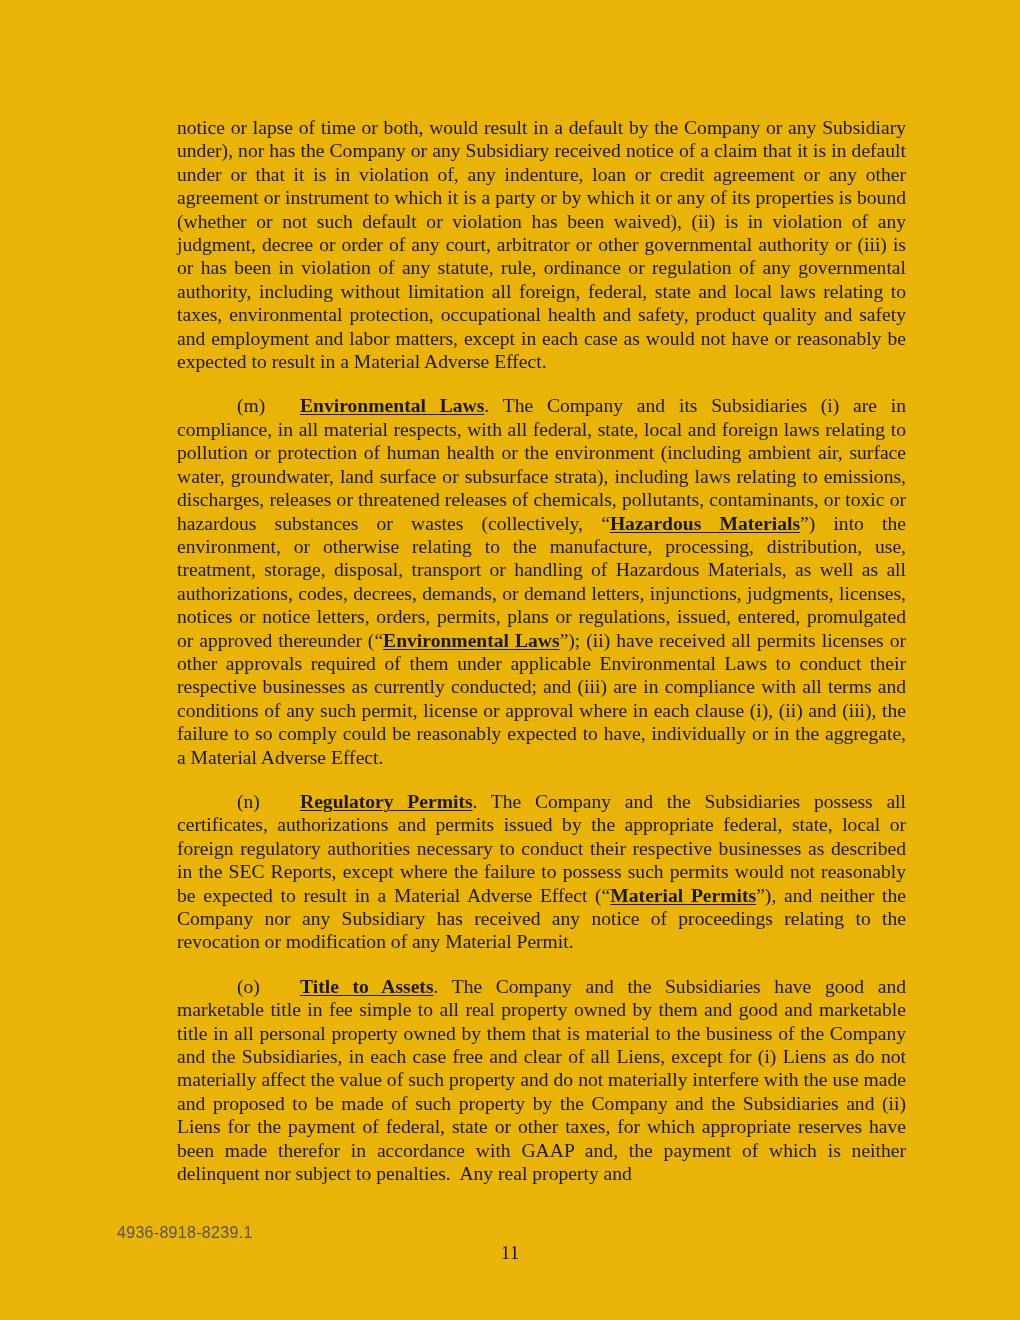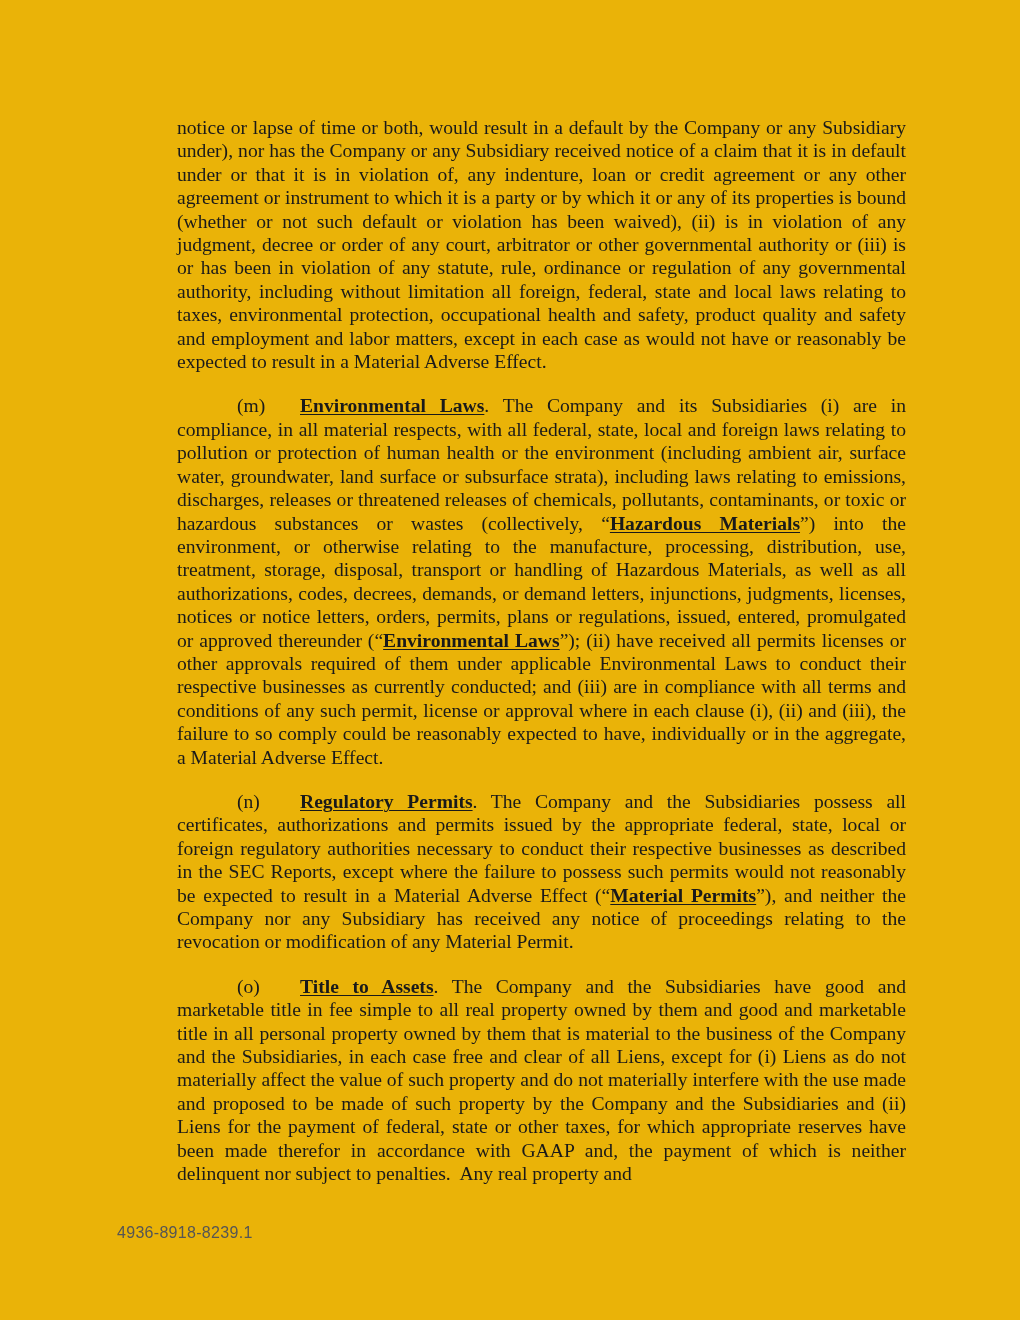--- a/index.html
+++ b/index.html
@@ -71,13 +71,14 @@
 <body>
 
 <div class="page">
   <div class="document-body">
       <p class="para"><span class="">notice or lapse of time or both, would result in a default by the Company or any Subsidiary under), nor has the Company or any Subsidiary received notice of a claim that it is in default under or that it is in violation of, any indenture, loan or credit agreement or any other agreement or instrument to which it is a party or by which it or any of its properties is bound (whether or not such default or violation has been waived), (ii) is in violation of any judgment, decree or order of any court, arbitrator or other governmental authority or (iii) is or has been in violation of any statute, rule, ordinance or regulation of any governmental authority, including without limitation all foreign, federal, state and local laws relating to taxes, environmental protection, occupational health and safety, product quality and safety and employment and labor matters, except in each case as would not have or reasonably be expected to result in a Material Adverse Effect.</span></p>
       <p class="para"><span class="tab-indent"></span><span class="para-label">(m)</span><span class="u">Environmental Laws</span><span class="">. The Company and its Subsidiaries (i) are in compliance, in all material respects, with all federal, state, local and foreign laws relating to pollution or protection of human health or the environment (including ambient air, surface water, groundwater, land surface or subsurface strata), including laws relating to emissions, discharges, releases or threatened releases of chemicals, pollutants, contaminants, or toxic or hazardous substances or wastes (collectively, “</span><span class="u">Hazardous Materials</span><span class="">”) into the environment, or otherwise relating to the manufacture, processing, distribution, use, treatment, storage, disposal, transport or handling of Hazardous Materials, as well as all authorizations, codes, decrees, demands, or demand letters, injunctions, judgments, licenses, notices or notice letters, orders, permits, plans or regulations, issued, entered, promulgated or approved thereunder (“</span><span class="u">Environmental Laws</span><span class="">”); (ii) have received all permits licenses or other approvals required of them under applicable Environmental Laws to conduct their respective businesses as currently conducted; and (iii) are in compliance with all terms and conditions of any such permit, license or approval where in each clause (i), (ii) and (iii), the failure to so comply could be reasonably expected to have, individually or in the aggregate, a Material Adverse Effect.</span></p>
       <p class="para"><span class="tab-indent"></span><span class="para-label">(n)</span><span class="u">Regulatory Permits</span><span class="">. The Company and the Subsidiaries possess all certificates, authorizations and permits issued by the appropriate federal, state, local or foreign regulatory authorities necessary to conduct their respective businesses as described in the SEC Reports, except where the failure to possess such permits would not reasonably be expected to result in a Material Adverse Effect (“</span><span class="u">Material Permits</span><span class="">”), and neither the Company nor any Subsidiary has received any notice of proceedings relating to the revocation or modification of any Material Permit.</span></p>
       <p class="para"><span class="tab-indent"></span><span class="para-label">(o)</span><span class="u">Title to Assets</span><span class="">. The Company and the Subsidiaries have good and marketable title in fee simple to all real property owned by them and good and marketable title in all personal property owned by them that is material to the business of the Company and the Subsidiaries, in each case free and clear of all Liens, except for (i) Liens as do not materially affect the value of such property and do not materially interfere with the use made and proposed to be made of such property by the Company and the Subsidiaries and (ii) Liens for the payment of federal, state or other taxes, for which appropriate reserves have been made therefor in accordance with GAAP and, the payment of which is neither delinquent nor subject to penalties.&nbsp; Any real property and</span></p>
     </div>
   <div class="footer-id">4936-8918-8239.1</div>
+  <div class="page-number">11</div>
 </div>
 
 </body></html>

